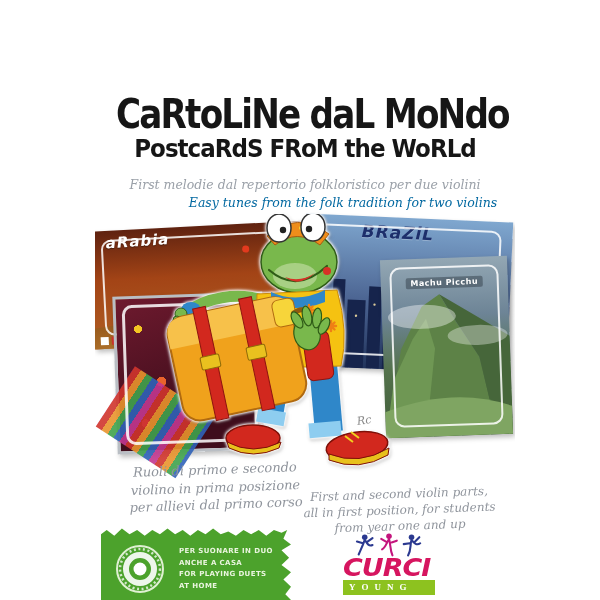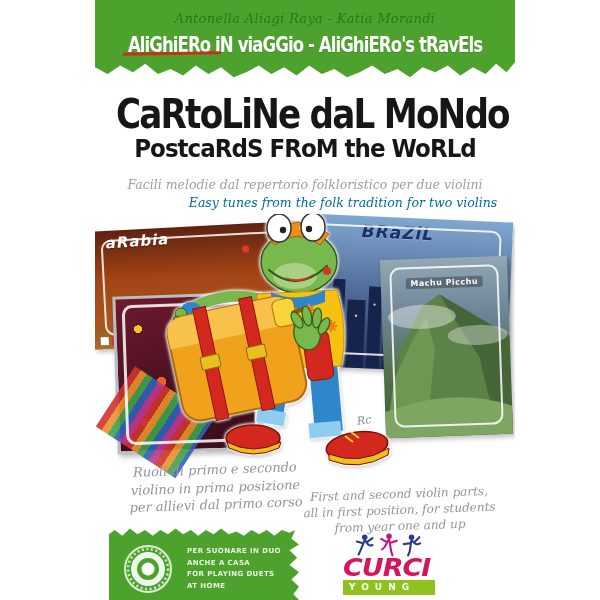--- a/index.html
+++ b/index.html
@@ -67,48 +67,43 @@
   .frog-svg{position:absolute;left:62px;top:-4px;width:245px;height:252px;z-index:5;
     filter:drop-shadow(0 0 1.5px #fff) drop-shadow(0 0 1.5px #fff) drop-shadow(1px 2px 1px rgba(0,0,0,.18));}
   .signature{position:absolute;left:262px;top:196px;z-index:6;font:italic 11px "DejaVu Serif",serif;color:#8a8a8a;transform:rotate(-8deg);}
 
   
   .note{position:absolute;text-align:center;font-style:italic;font-family:"DejaVu Serif",serif;color:#8f949c;line-height:1.35;}
   .note-it{left:8px;top:461px;width:225px;font-size:13px;transform:rotate(-2deg);}
   .note-en{left:192px;top:486px;width:225px;font-size:12px;transform:rotate(-2deg);}
 
   
-  .band-bottom{position:absolute;left:14px;top:527px;width:190px;height:73px;background:#4ca22c;
+  .band-bottom{position:absolute;left:6px;top:527px;width:190px;height:73px;background:#4ca22c;
     clip-path:polygon(0 10%,3% 4%,7% 12%,11% 2%,15% 10%,19% 4%,23% 12%,27% 4%,31% 10%,35% 2%,39% 10%,43% 4%,47% 12%,51% 4%,55% 10%,59% 2%,63% 10%,67% 6%,71% 12%,75% 4%,79% 10%,83% 4%,87% 12%,91% 4%,95% 8%,98% 4%,96% 16%,100% 24%,95% 32%,99% 42%,95% 52%,100% 62%,96% 72%,100% 82%,97% 92%,100% 100%,0 100%);}
   .cd-icon{position:absolute;left:13px;top:16px;width:52px;height:52px;}
   .cd-lines{position:absolute;left:78px;top:19px;color:#eaf5df;font-weight:bold;font-size:7px;
     letter-spacing:.4px;line-height:1.65;text-transform:uppercase;}
 
   
   .logo{position:absolute;left:248px;top:532px;width:92px;text-align:left;}
   .dancers{display:block;margin:0 auto;width:72px;height:26px;}
   .curci{font-weight:bold;font-style:italic;font-size:27px;color:#d6155f;letter-spacing:-1px;
     line-height:.9;transform:scaleY(.95);margin-top:-3px;}
   .young{margin-top:1px;background:#8dc21f;color:#fff;font-weight:bold;font-size:9px;
-    letter-spacing:6px;padding:2px 0 2px 6px;line-height:1.2;}
+    letter-spacing:6px;padding:2px 0 2px 6px;line-height:1.2;font-family:Liberation Serif, serif;}
 </style>
 </head>
 <body>
 
 <div class="cover">
 
-  <div class="band-top">
-    <div class="authors">Antonella Aliagi Raya - Katia Morandi</div>
-    <div class="series">AliGhiERo iN viaGGio - AliGhiERo's tRavEls</div>
-    <div class="series-underline"></div>
-  </div>
 
   <h1 class="title-it">CaRtoLiNe daL MoNdo</h1>
   <h2 class="title-en">PostcaRdS FRoM the WoRLd</h2>
-  <div class="sub-it">Facili melodie dal repertorio folkloristico per due violini</div>
+  <div class="sub-it">First melodie dal repertorio folkloristico per due violini</div>
   <div class="sub-en">Easy tunes from the folk tradition for two violins</div>
 
   <div class="art">
 
     <div class="card card-arabia">
       <span class="arabia-label">aRabia</span>
       <span class="arabia-dot"></span>
       <span class="stamps">
         <i style="background:#fff"></i>
           <i style="background:#d0342c"></i>

